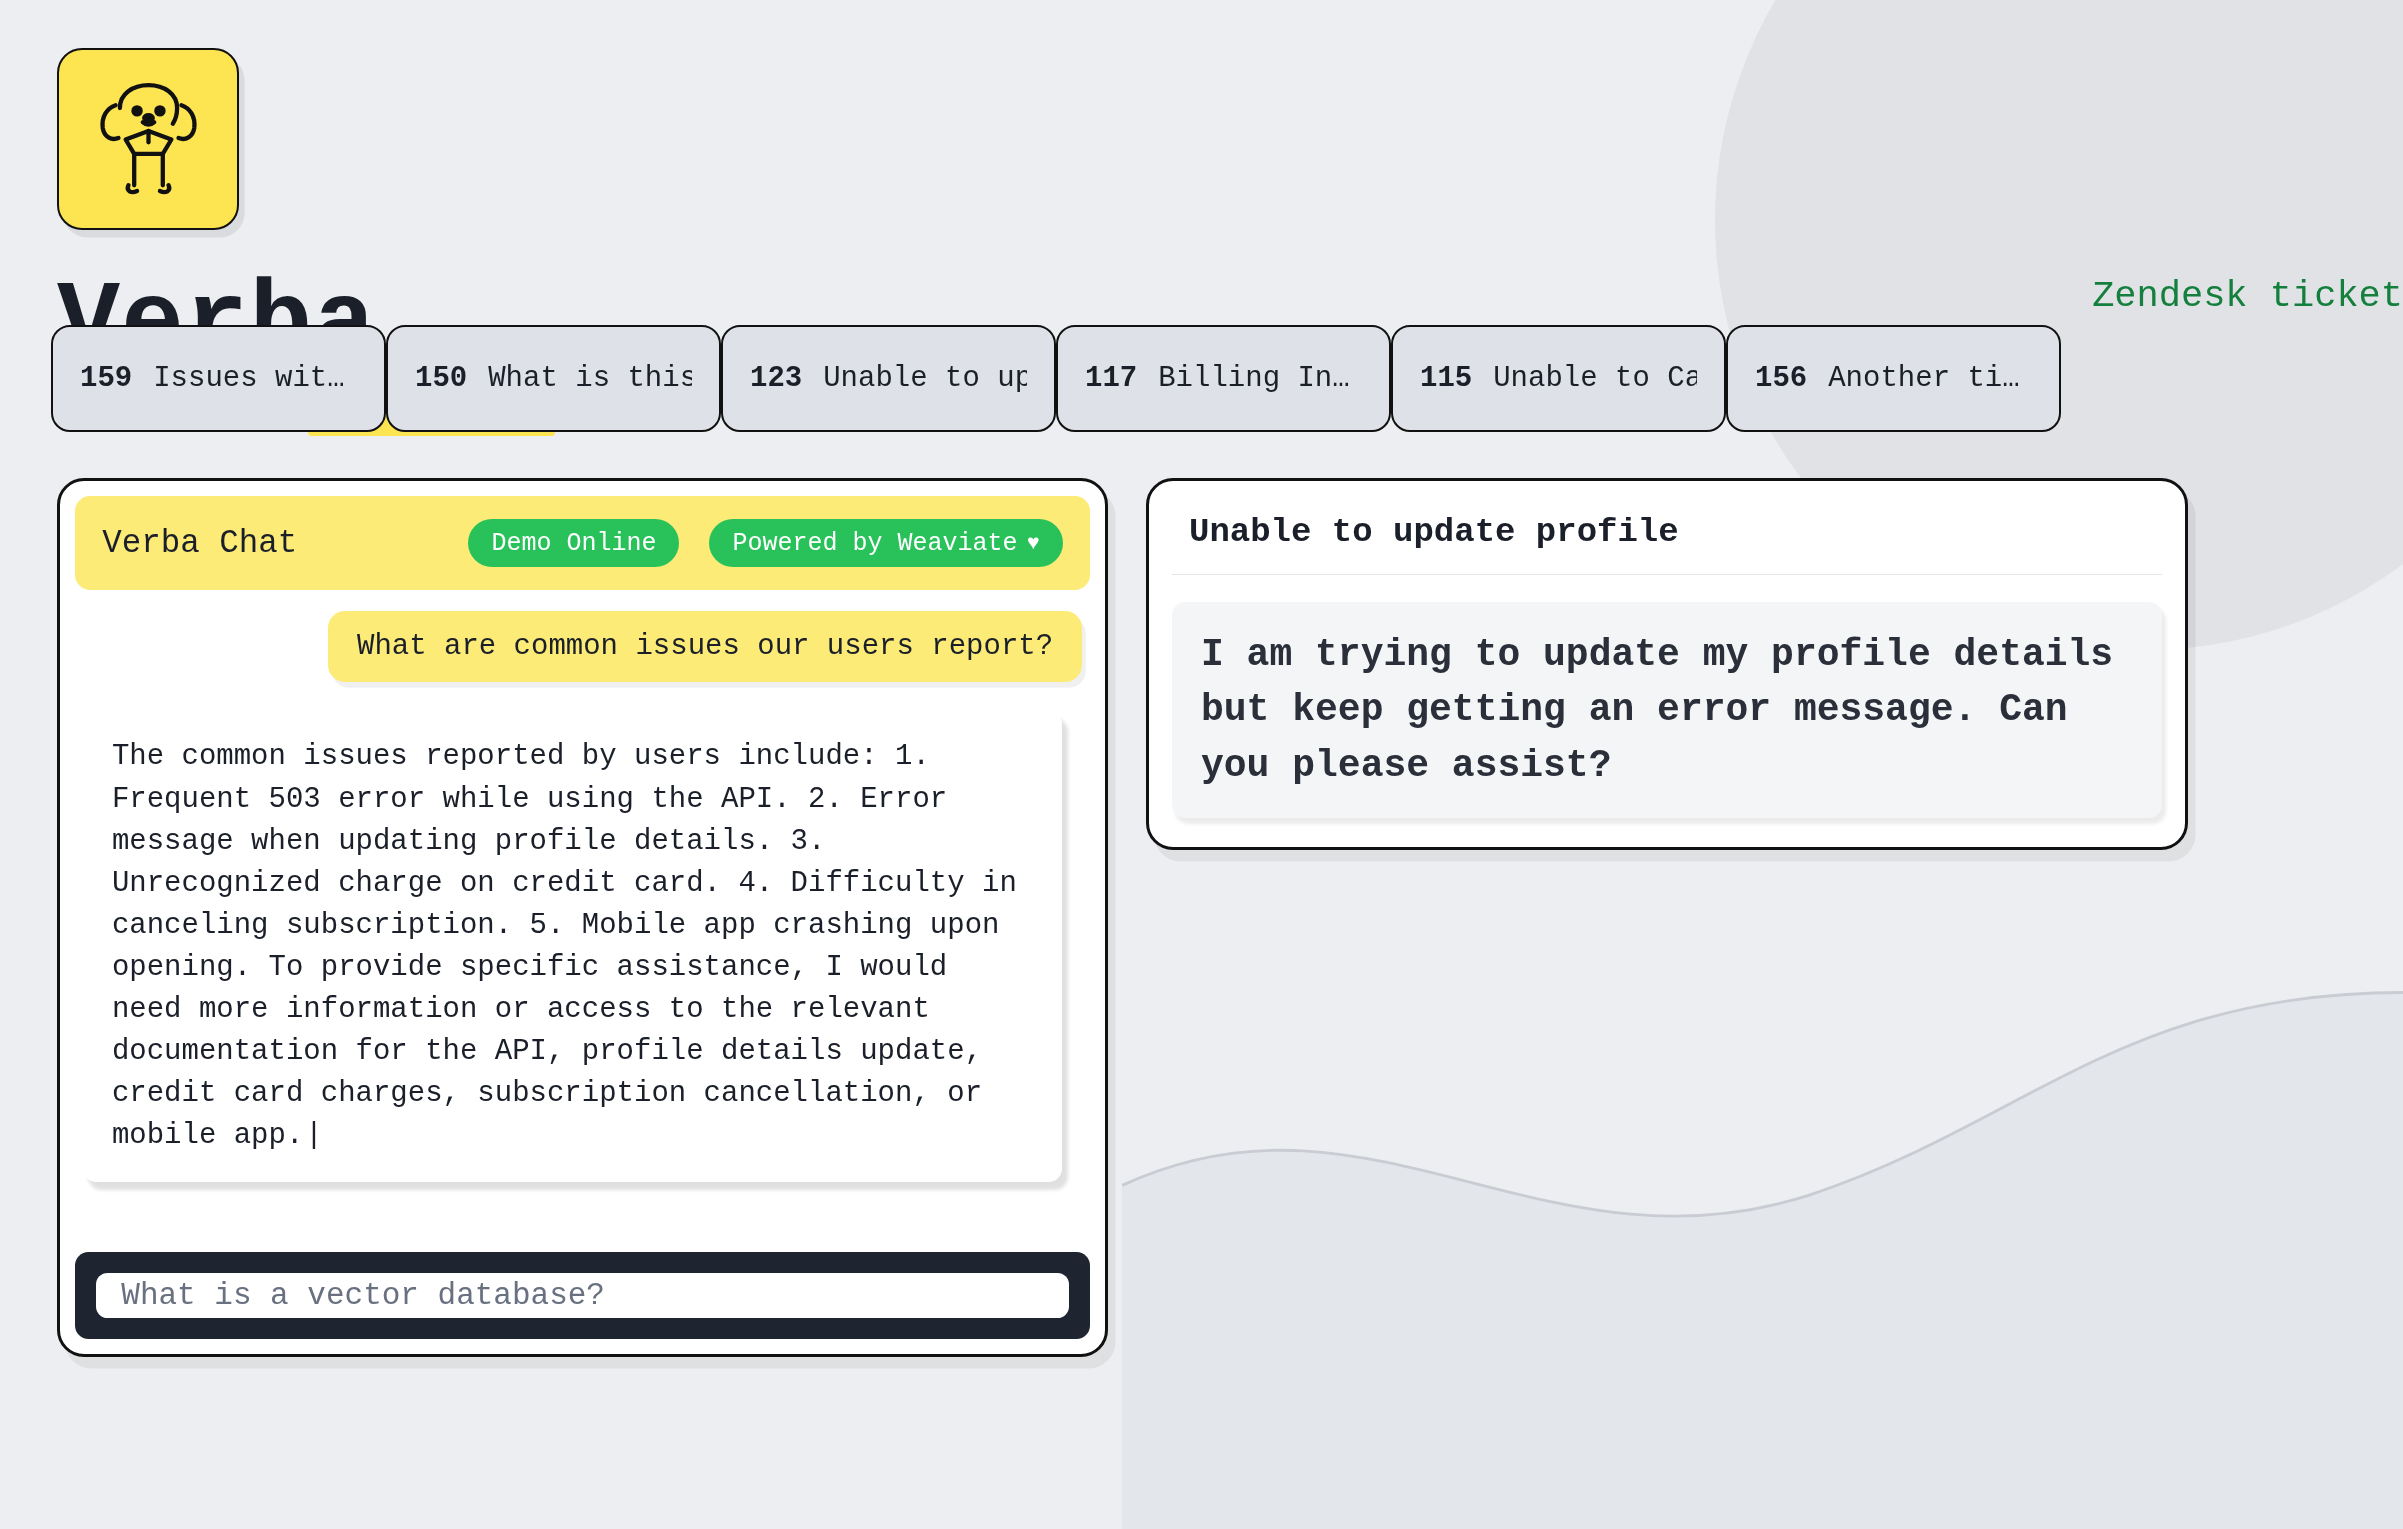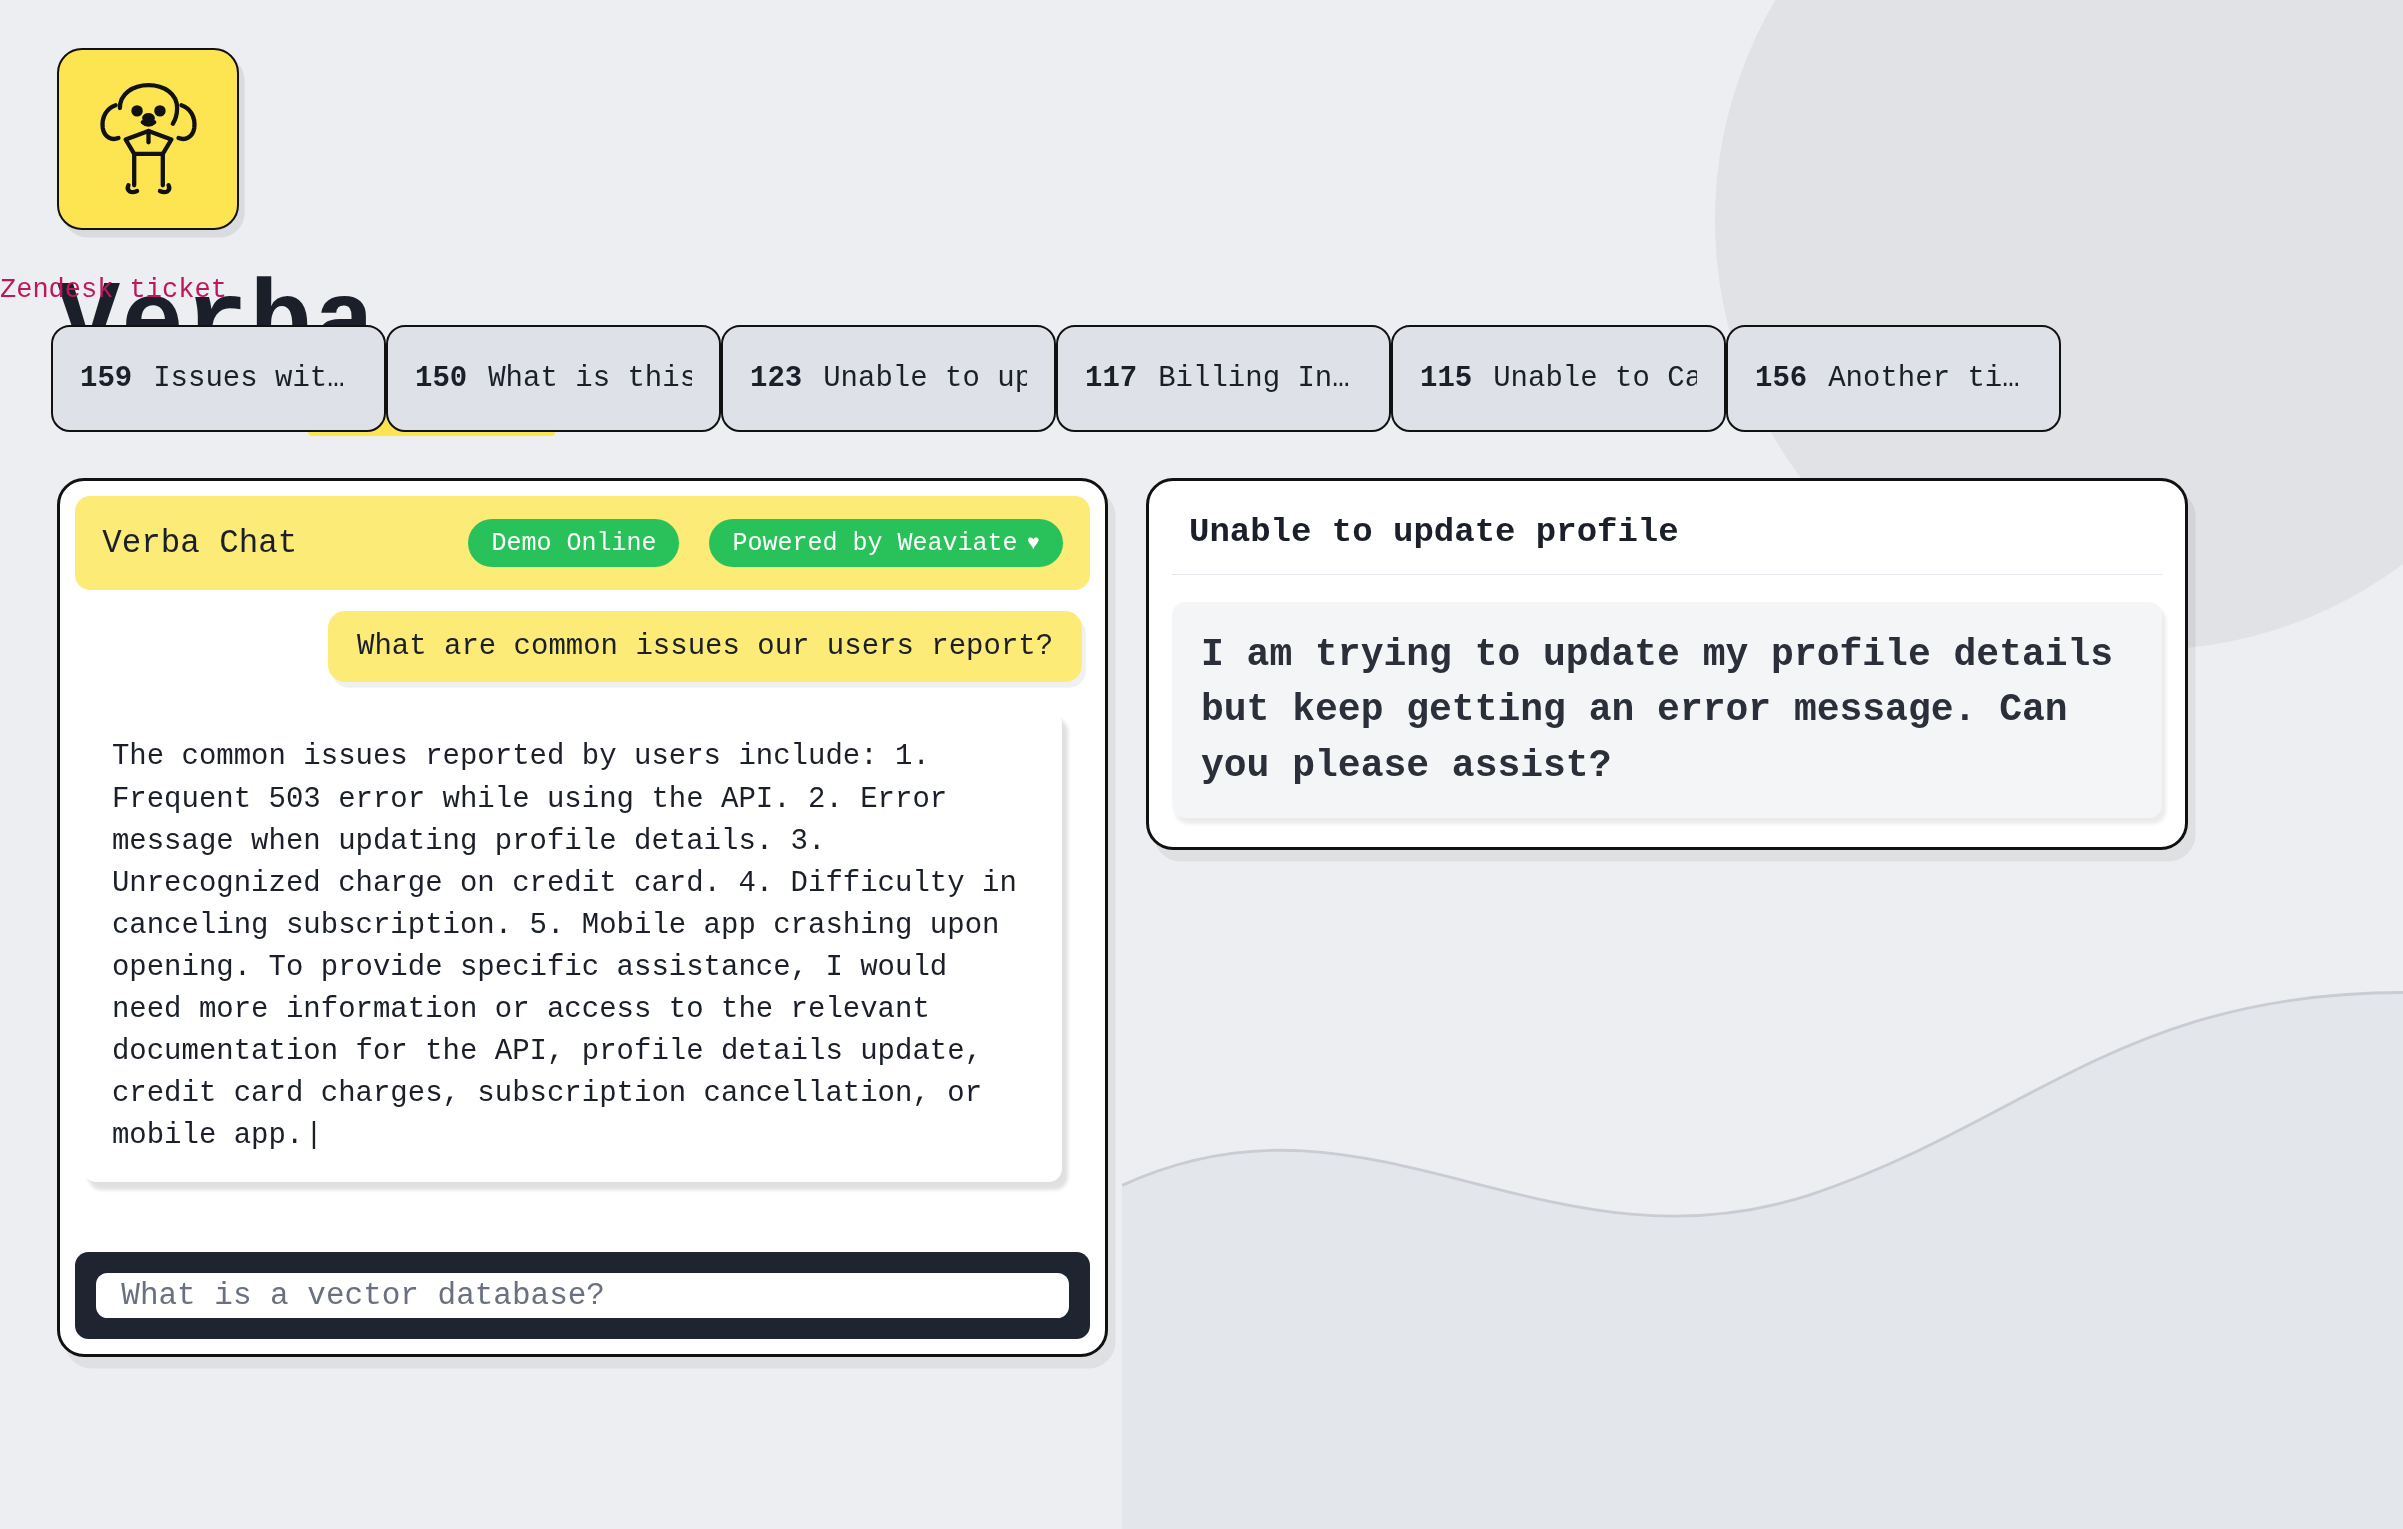--- a/index.html
+++ b/index.html
@@ -50,22 +50,22 @@
     margin:0; font-size:105px; font-weight:700; letter-spacing:0.01em; color:#1a1f29;
     font-family:inherit;
   }
   .subtitle{
     font-size:38px; color:#2a2f3a; margin-top:5.7px;
   }
   .hl{background:var(--yellow); padding:1.9px 9.6px; border-radius:3.8px;}
 
   
   .section-label{
-    position:absolute; top:275px; left:0; width:100%; text-align:left;
-    font-size:27px; color:#be185d;
+    position:absolute; top:275px; left:0; width:100%; text-align:right;
+    font-size:37px; color:#15803d;
   }
 
   
   .tickets{
     position:absolute; top:325px; left:51px;
     display:flex; 
   }
   .ticket{
     height:107px; min-width:298px; max-width:335px; padding:0 27px;
     background:var(--ticket-bg); border:2.9px solid var(--border); border-radius:19px;

